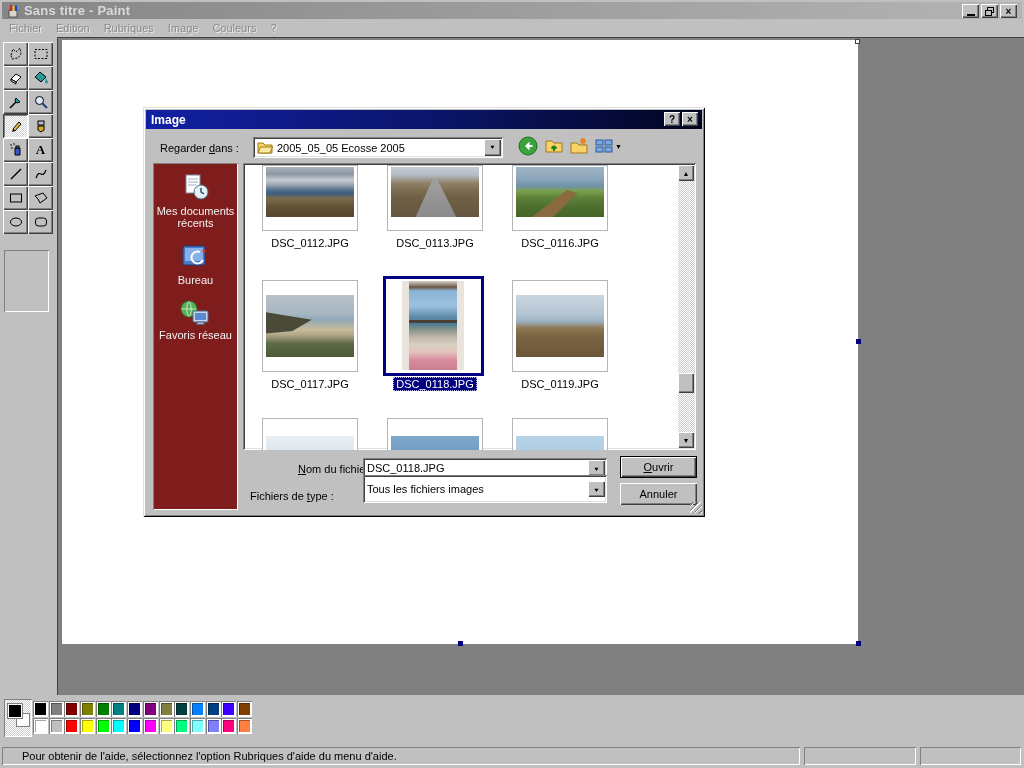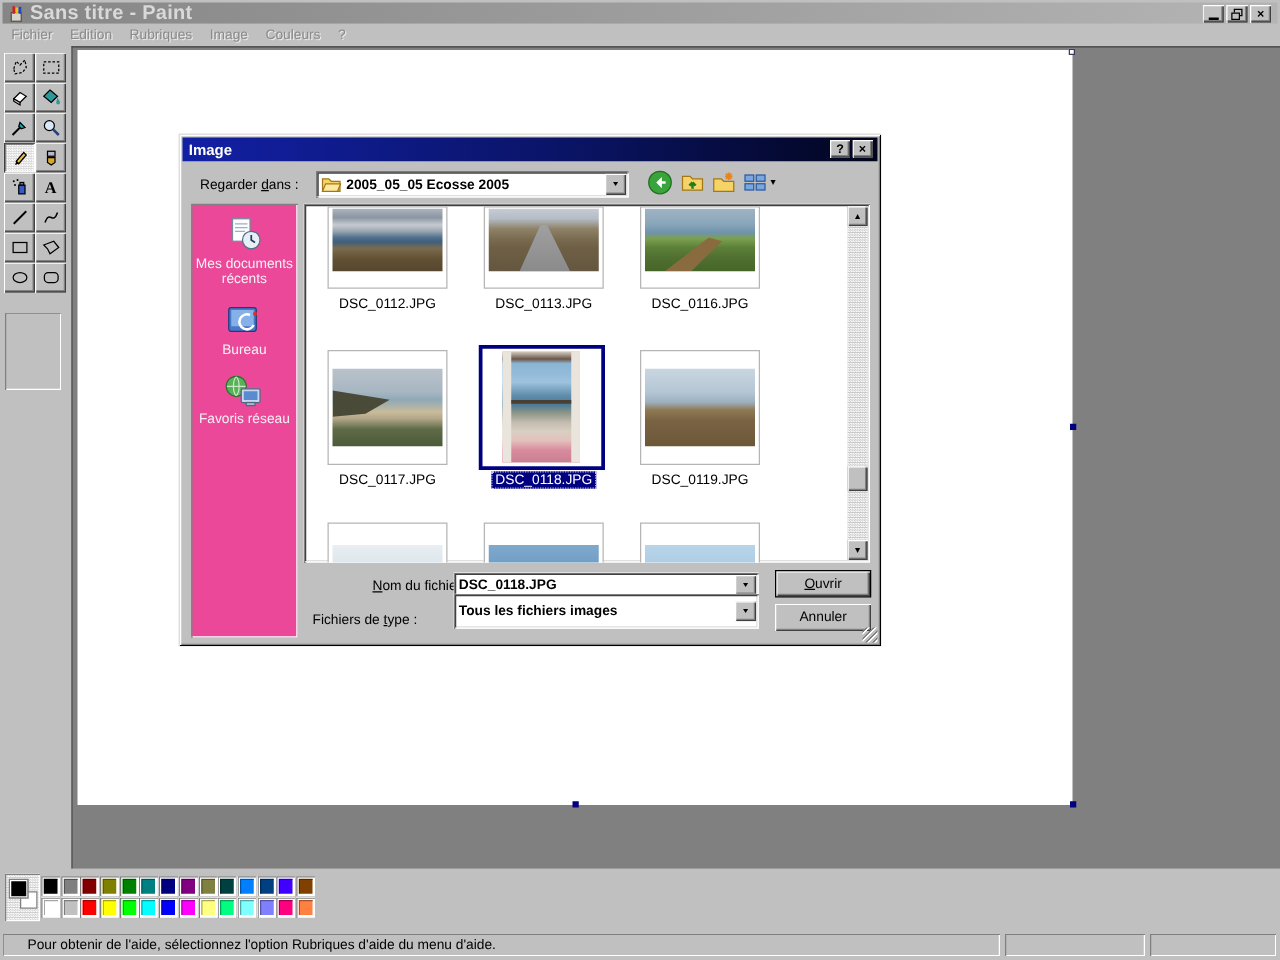--- a/index.html
+++ b/index.html
@@ -4,21 +4,21 @@
 <style>
   * { margin:0; padding:0; box-sizing:border-box; }
   html,body { width:1024px; height:768px; overflow:hidden; }
   body { background:#c0c0c0; font-family:"Liberation Sans", sans-serif; font-size:11px; color:#000; position:relative; }
   .btn { background:#c0c0c0; display:flex; align-items:center; justify-content:center;
     box-shadow: inset 1px 1px 0 #fff, inset -1px -1px 0 #404040, inset -2px -2px 0 #808080; cursor:default; }
 
   
   .titlebar { position:absolute; left:2px; top:2px; width:1020px; height:17px;
     background:linear-gradient(90deg,#868686,#b4b4b4); display:flex; align-items:center; padding-left:4px; }
-  .titlebar .title { color:#d9d9d9; font-weight:bold; font-size:16px; margin-left:4px; letter-spacing:.2px; }
+  .titlebar .title { color:#d9d9d9; font-weight:bold; font-size:13px; margin-left:4px; letter-spacing:.2px; }
   .winbtns { position:absolute; right:5px; top:2px; display:flex; gap:2px; }
   .winbtn { width:17px; height:14px; font-size:10px; font-weight:bold; }
   .glyph-min { width:8px; height:2px; background:#000; margin-top:7px; }
   .glyph-restore { position:relative; width:9px; height:9px; }
   .glyph-restore i { position:absolute; border:1px solid #000; background:#c0c0c0; width:7px; height:6px; display:block; }
   .glyph-restore i.b1 { right:0; top:0; } .glyph-restore i.b2 { left:0; bottom:0; }
 
   .menubar { position:absolute; left:2px; top:19px; width:1020px; height:18px; background:#c0c0c0; display:flex; align-items:center; }
   .menu-item { padding:2px 7px; color:#8b8b8b; text-shadow:1px 1px 0 #eaeaea; }
 
@@ -63,27 +63,27 @@
     box-shadow: inset 1px 1px 0 #dfdfdf, inset -1px -1px 0 #000, inset 2px 2px 0 #fff, inset -2px -2px 0 #808080; }
   .dlg-titlebar { position:absolute; left:3px; top:3px; width:556px; height:19px;
     background:linear-gradient(90deg,#1220a5 0%,#0a1466 55%,#02051e 100%); display:flex; align-items:center; padding-left:5px; }
   .dlg-title { color:#fff; font-weight:bold; font-size:12px; }
   .dlg-btns { position:absolute; right:4px; top:2px; display:flex; gap:2px; }
   .dlg-btn { width:16px; height:14px; font-size:10px; font-weight:bold; }
 
   .lookin-label, .field-label { position:absolute; }
   .combo { position:absolute; background:#fff; box-shadow: inset 1px 1px 0 #808080, inset -1px -1px 0 #fff, inset 2px 2px 0 #404040, inset -2px -2px 0 #dfdfdf;
     display:flex; align-items:center; }
-  .combo .txt { flex:1; padding-left:4px; white-space:nowrap; overflow:hidden;font-weight:bold; }
+  .combo .txt { flex:1; padding-left:4px; white-space:nowrap; overflow:hidden; }
   .combo .drop { width:17px; height:17px; margin:2px; margin-left:0; font-size:7px; }
   .combo .drop span { transform:scaleY(.8); }
 
   .dlg-toolbar { position:absolute; left:375px; top:28px; display:flex; align-items:center; gap:7px; height:22px; }
 
-  .placesbar { position:absolute; left:10px; top:56px; width:85px; height:347px; background:#ec4899;
+  .placesbar { position:absolute; left:10px; top:56px; width:85px; height:347px; background:#7f1d1d;
     box-shadow: inset 1px 1px 0 #808080, inset -1px -1px 0 #fff; display:flex; flex-direction:column; align-items:center; padding-top:10px; }
   .place { display:flex; flex-direction:column; align-items:center; margin-bottom:13px; cursor:default; }
   .place .plabel { color:#f2f2f2; text-align:center; line-height:12px; margin-top:2px; }
 
   .filelist { position:absolute; left:100px; top:56px; width:453px; height:287px; background:#fff;
     box-shadow: inset 1px 1px 0 #808080, inset -1px -1px 0 #fff, inset 2px 2px 0 #404040, inset -2px -2px 0 #dfdfdf;
     overflow:hidden; }
   .card { position:absolute; background:#fff; border:1px solid #b5b5b5; }
   .card.sel { border:3px solid #000080; }
   .photo { position:absolute; overflow:hidden; }

